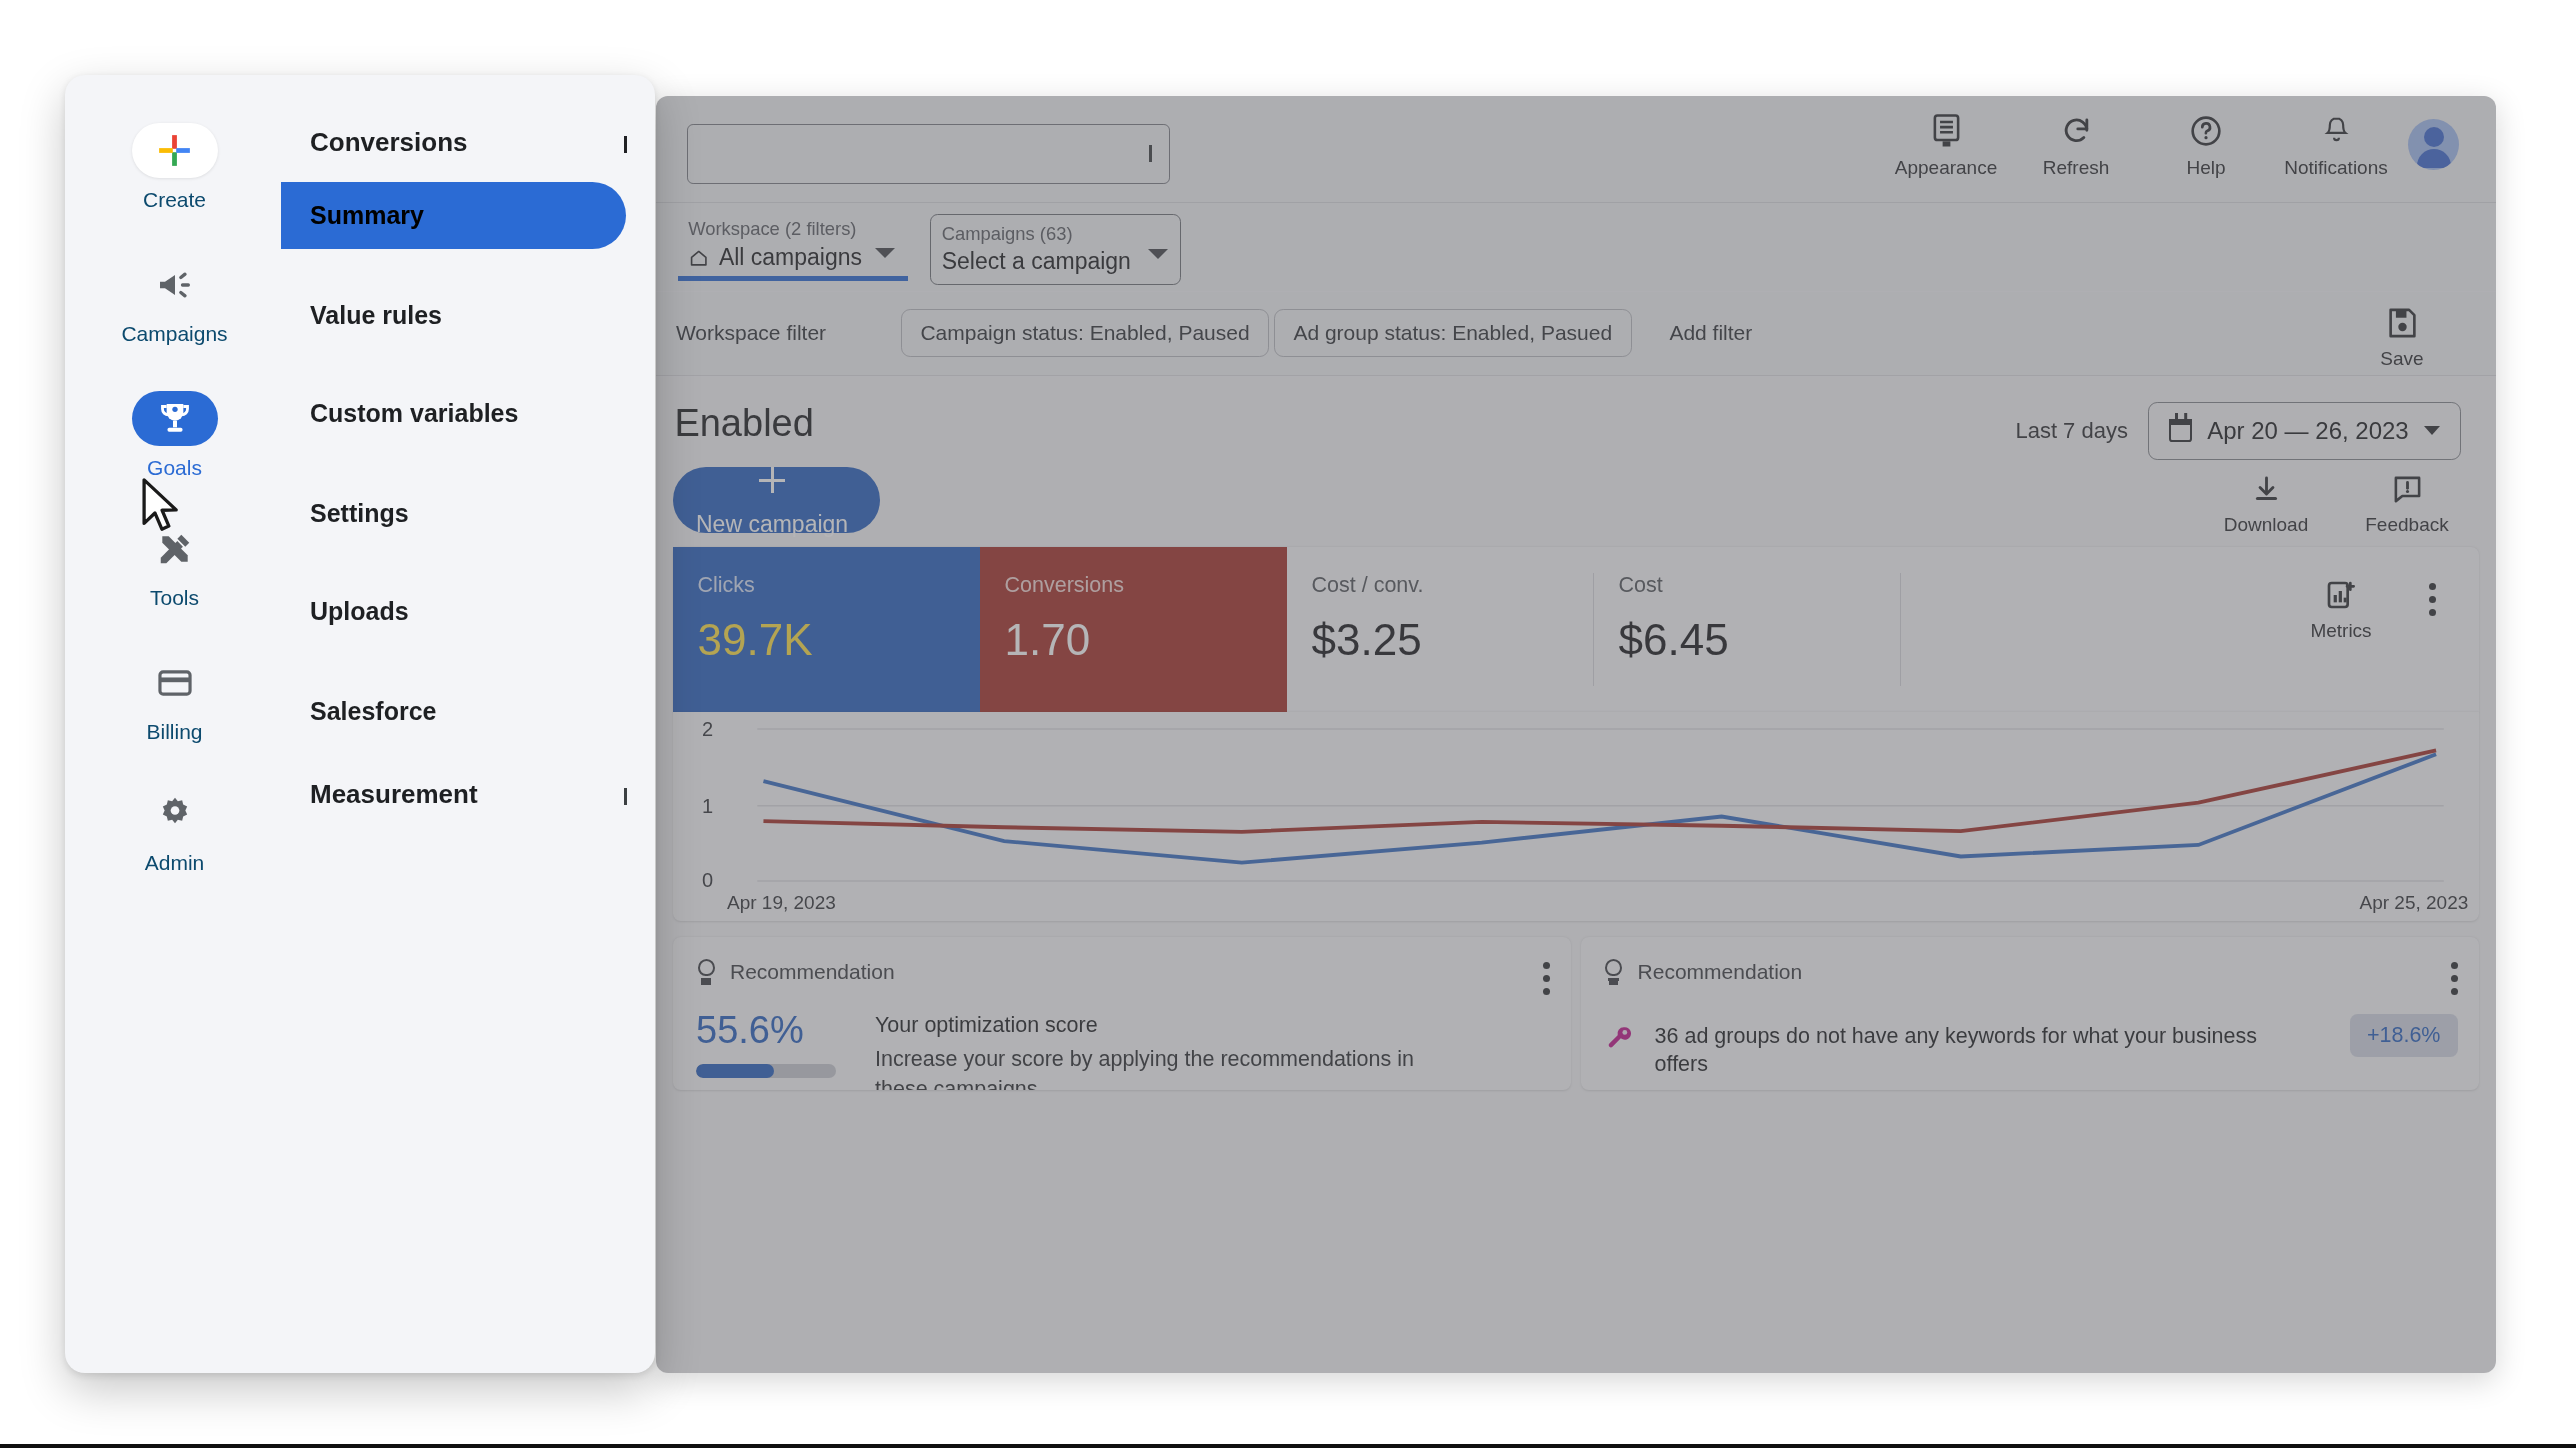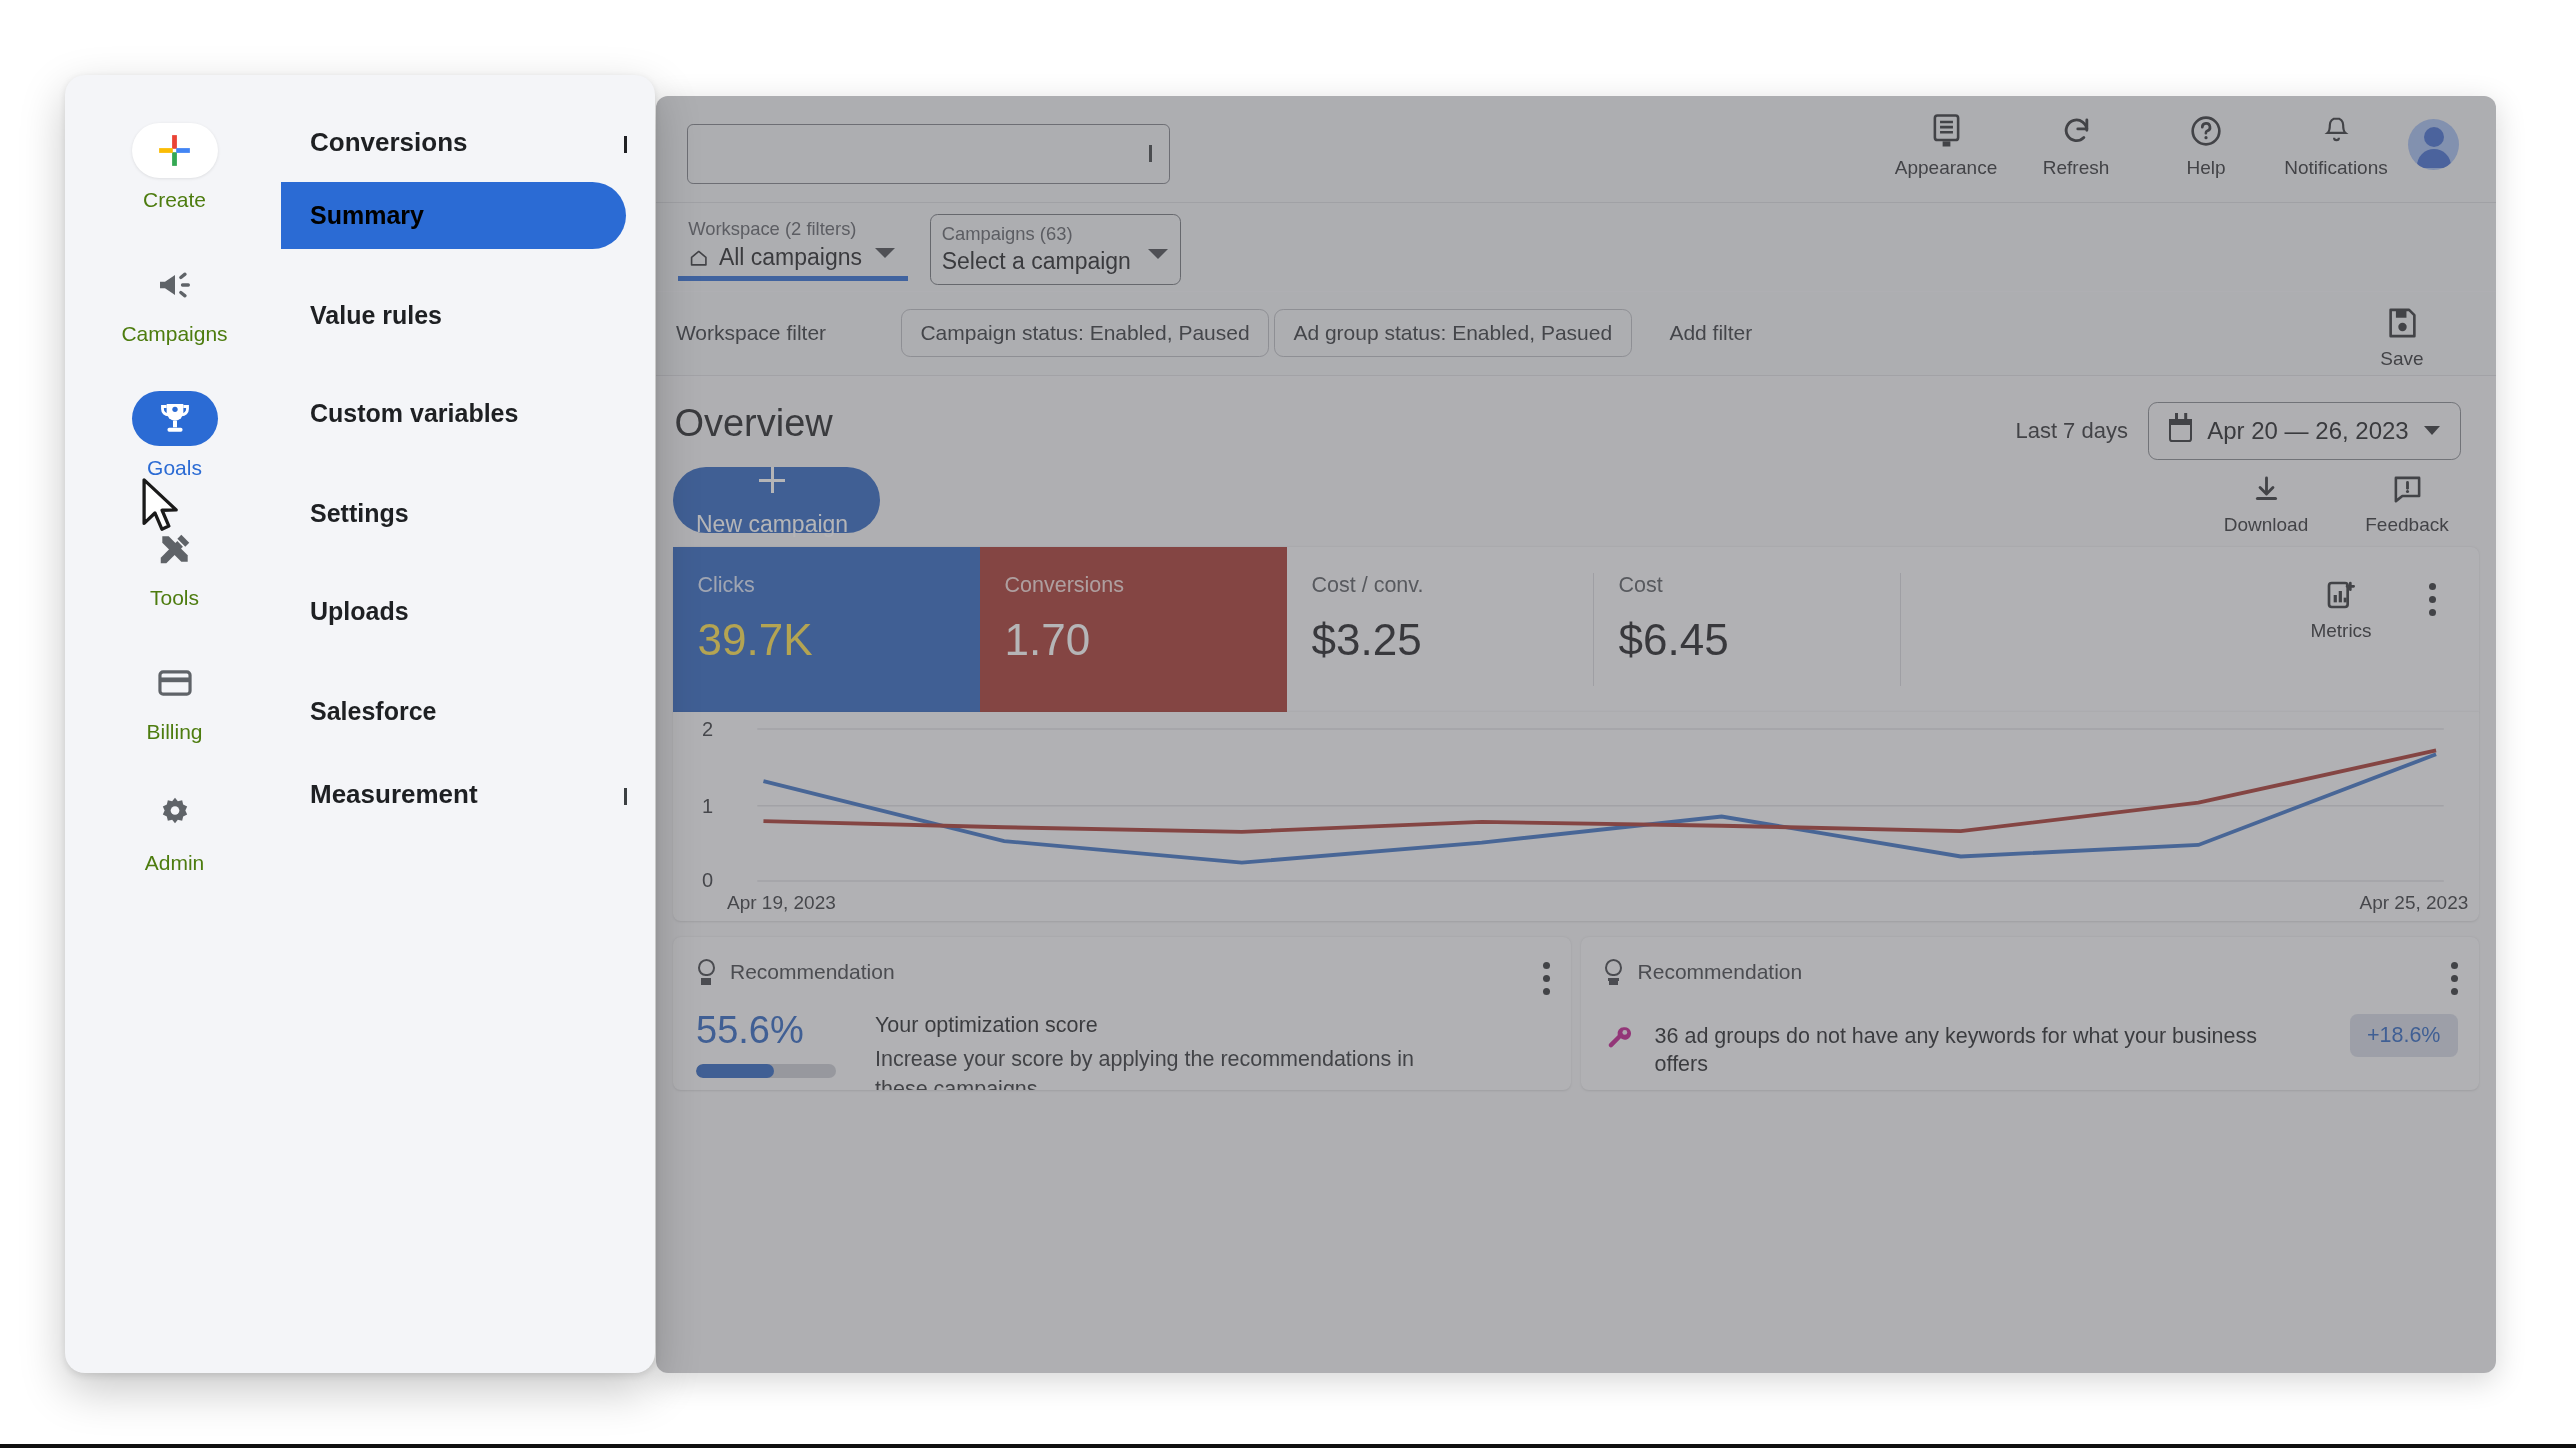--- a/index.html
+++ b/index.html
@@ -231,21 +231,21 @@
     background: #f4f5f8;
     border-radius: 20px;
     box-shadow: 0 17px 46px rgba(0,0,0,.22), 0 2.3px 7.7px rgba(0,0,0,.10);
     z-index: 100;
   }
   .rail { position: absolute; left: 0; top: 0; width: 216px; height: 100%; }
   .rail-item {
     position: absolute; left: 48px; width: 123px;
     display: flex; flex-direction: column; align-items: center; gap: 10.7px;
   }
-  .rail-item .rlbl { font-size: 21px; color: #4d7c0f; line-height: 1; }
+  .rail-item .rlbl { font-size: 21px; color: #0c4a6e; line-height: 1; }
   .rail-pill {
     width: 86px; height: 55px; border-radius: 28px;
     display: flex; align-items: center; justify-content: center;
   }
   .rail-pill.white { background: #ffffff; box-shadow: 0 0.8px 3.1px rgba(0,0,0,.10); }
   .rail-pill.active { background: #2b6bd4; }
   .rail-item.active .rlbl { color: #2b6bd4; }
 
   .sub { position: absolute; left: 216px; top: 0; right: 0; height: 100%; }
   .sub-head {
@@ -362,21 +362,21 @@
               <circle cx="11" cy="15" r="3.2" fill="#2f3033"></circle>
             </svg>
         </span>
         <span class="lbl">Save</span>
       </div>
     </div>
 
     <div class="content">
 
       <div class="ov-head">
-        <div class="ov-title">Overview</div>
+        <div class="ov-title">Enabled</div>
 
         <div class="newcamp">
           <span class="plus"></span>
           <span>New campaign</span>
         </div>
 
         <div class="daterange">
           <span class="dr-label">Last 7 days</span>
           <span class="dr-box">
             <span class="cal"></span>

